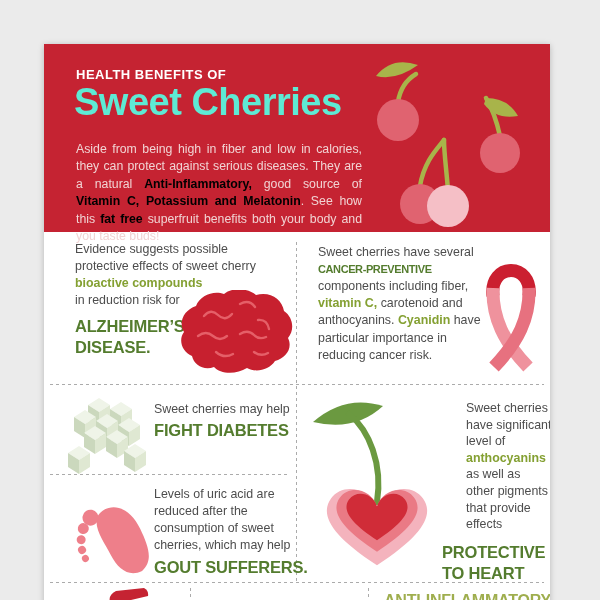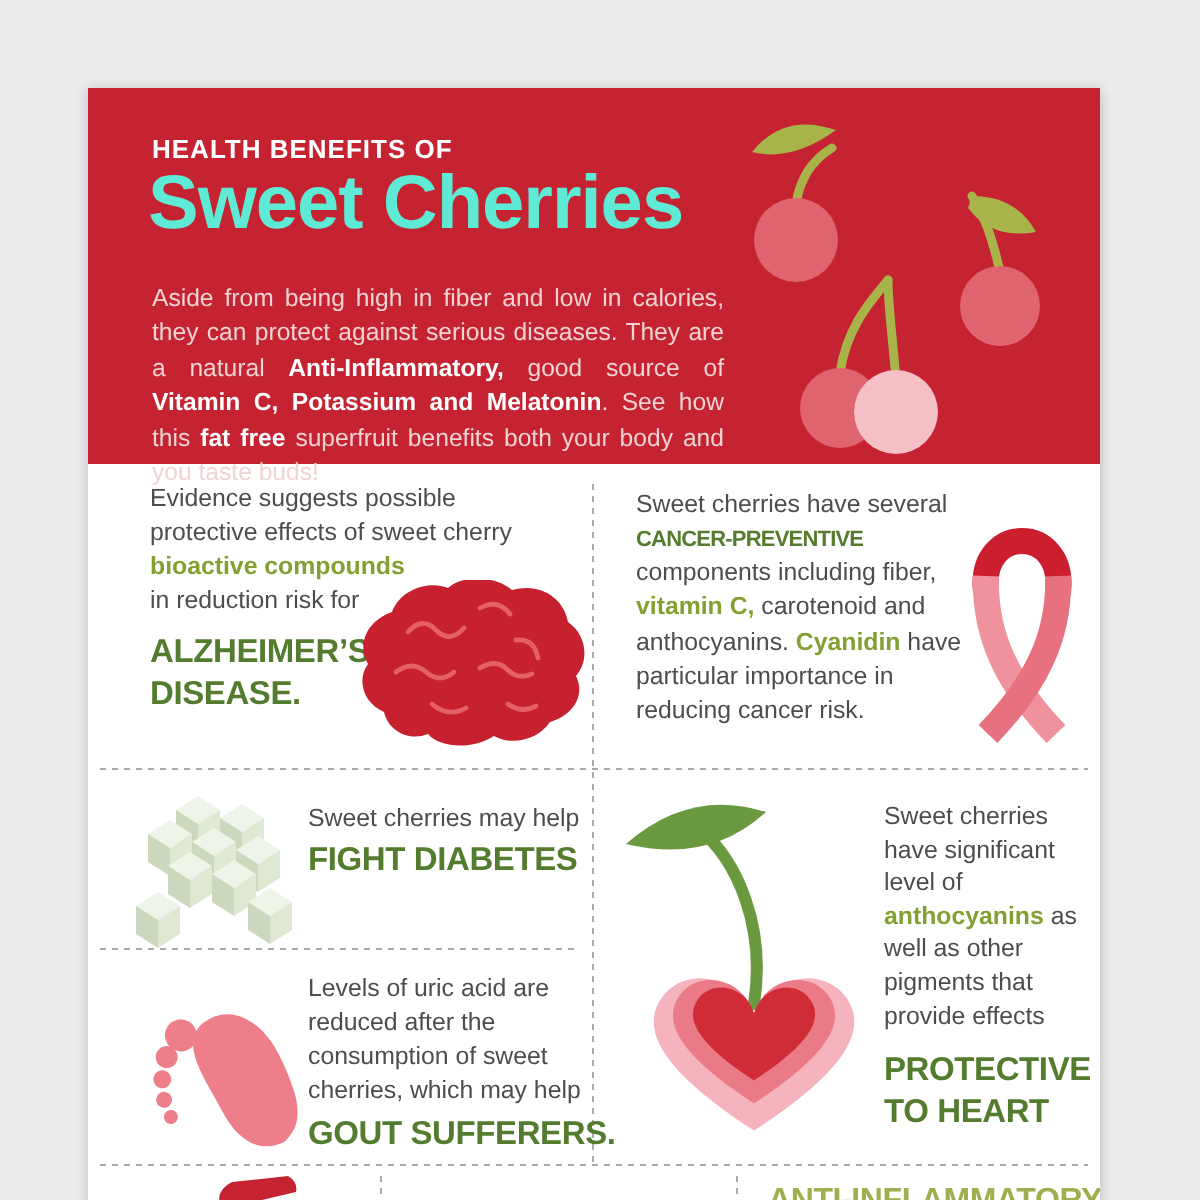--- a/index.html
+++ b/index.html
@@ -10,21 +10,21 @@
           box-shadow:0 1px 6px rgba(0,0,0,.22); overflow:hidden; }
 
   
   .hdr { position:absolute; left:0; top:0; width:506px; height:188px; background:#c52332; }
   .kicker { position:absolute; left:32px; top:23px; font-size:13px; font-weight:bold;
             letter-spacing:.5px; color:#ffffff; }
   .title { position:absolute; left:30px; top:37px; font-size:38px; font-weight:bold;
            letter-spacing:-.5px; color:#5eead4; }
   .intro { position:absolute; left:32px; top:97px; width:286px; font-size:12.3px;
            line-height:1.42; color:#f1d3d3; text-align:justify; }
-  .intro b { color:#ffffff; }
+  .intro b { color:#000000; }
   .cherries { position:absolute; left:296px; top:10px; }
 
   
   .hdash { position:absolute; height:1px;
            background:repeating-linear-gradient(90deg,#ababab 0 3px,transparent 3px 6px); }
   .vdash { position:absolute; width:1px;
            background:repeating-linear-gradient(180deg,#ababab 0 3px,transparent 3px 6px); }
   .vd-main { left:252px; top:198px; height:340px; }
   .hd-1 { left:6px; top:340px; width:494px; }
   .hd-2 { left:6px; top:430px; width:240px; }
@@ -51,21 +51,21 @@
   .cubes    { position:absolute; left:24px; top:354px; }
   .c-dia    { position:absolute; left:110px; top:357px; width:168px; }
   .c-dia .h2{ margin:2px 0 2px 0; white-space:nowrap; }
 
   .foot     { position:absolute; left:26px; top:446px; }
   .c-gout   { position:absolute; left:110px; top:442px; width:160px; }
   .c-gout .h2 { margin-top:3px; white-space:nowrap; }
 
   .heartsvg { position:absolute; left:263px; top:350px; }
   .c-heart  { position:absolute; left:398px; top:356px; width:110px; }
-  .c-heart .body { line-height:1.34; }
+  .c-heart .body { line-height:1.34;margin-left:24px; }
   .c-heart .h2 { margin-top:9px; }
 
   .red-bit  { position:absolute; left:64px; top:544px; }
   .partial-h{ position:absolute; left:340px; top:548px; font-size:16px; font-weight:bold;
               color:#9fae4e; letter-spacing:-.2px; white-space:nowrap; }
 </style>
 </head>
 <body>
 
 <div class="page">

